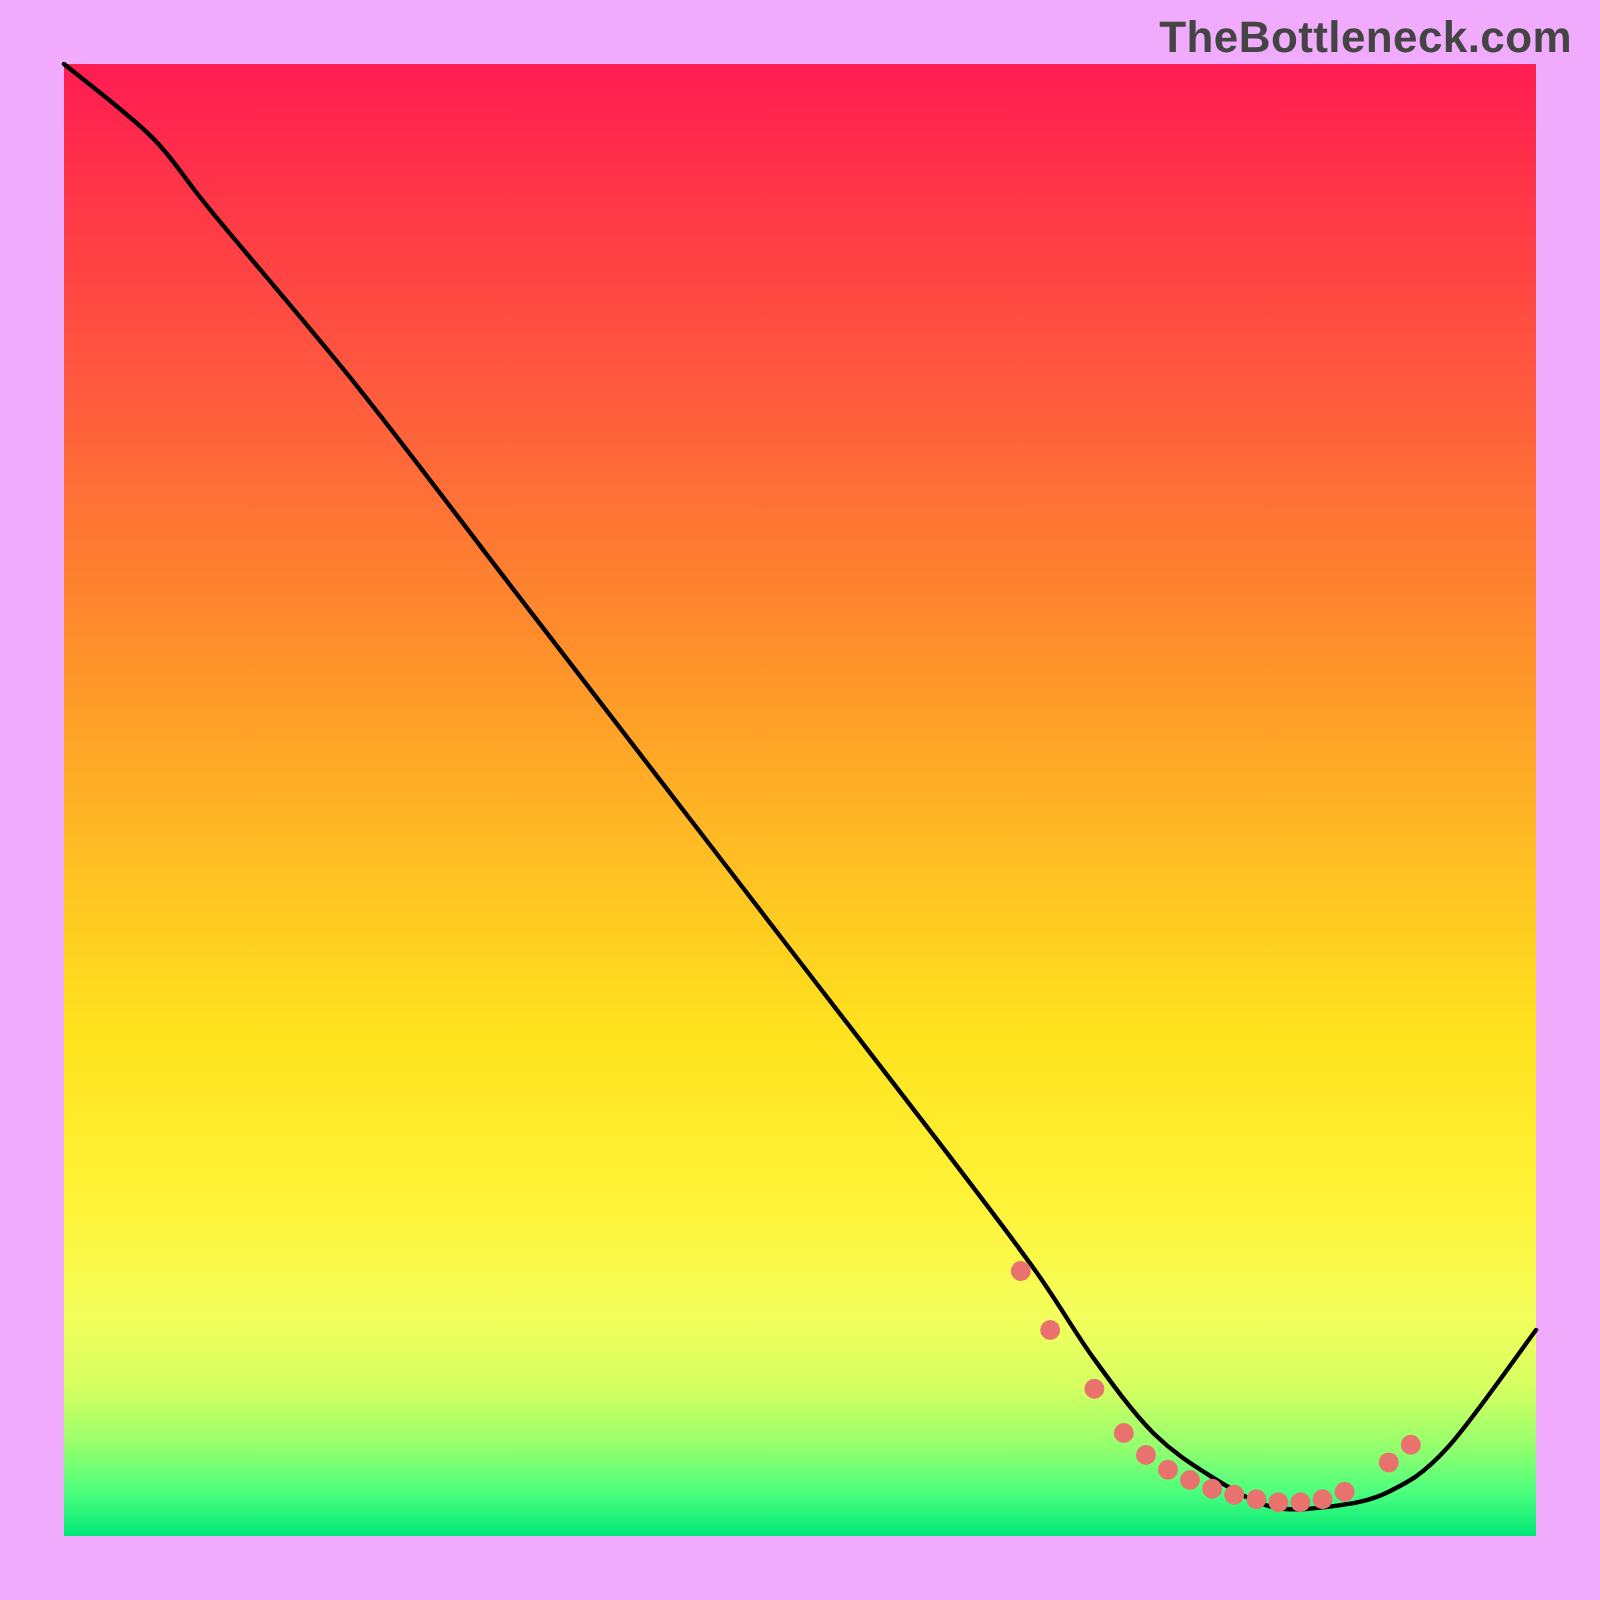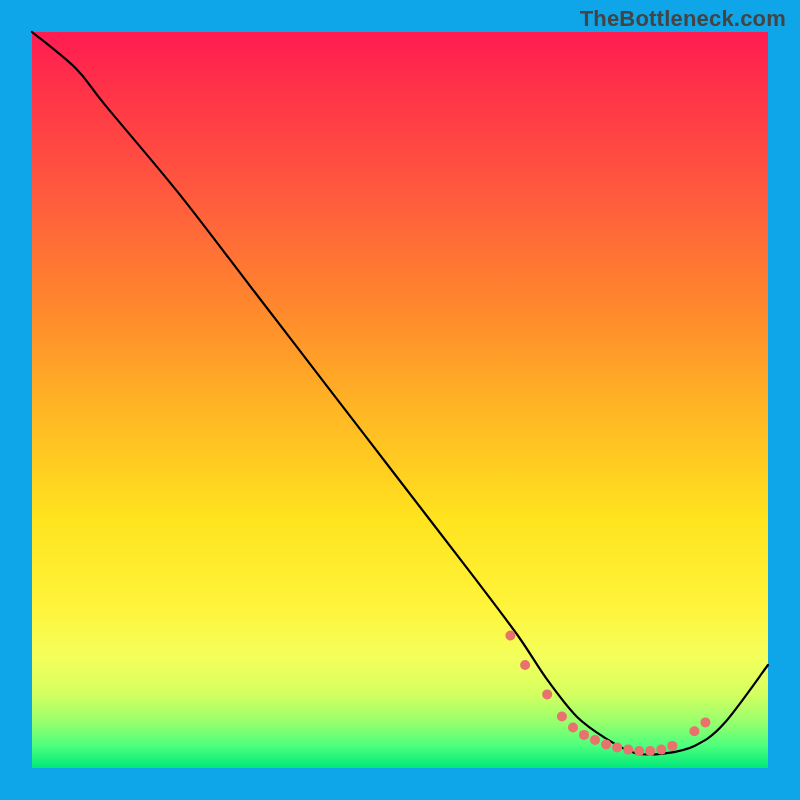--- a/index.html
+++ b/index.html
@@ -8,21 +8,21 @@
     width: 800px;
     height: 800px;
     background: #000;
     font-family: Arial, Helvetica, sans-serif;
     overflow: hidden;
   }
   .frame {
     position: relative;
     width: 800px;
     height: 800px;
-    background: #0ea5e9;
+    background: #f0abfc;
   }
   .attribution {
     position: absolute;
     top: 6px;
     right: 14px;
     font-size: 22px;
     font-weight: 600;
     color: #444;
     letter-spacing: 0.2px;
     user-select: none;

